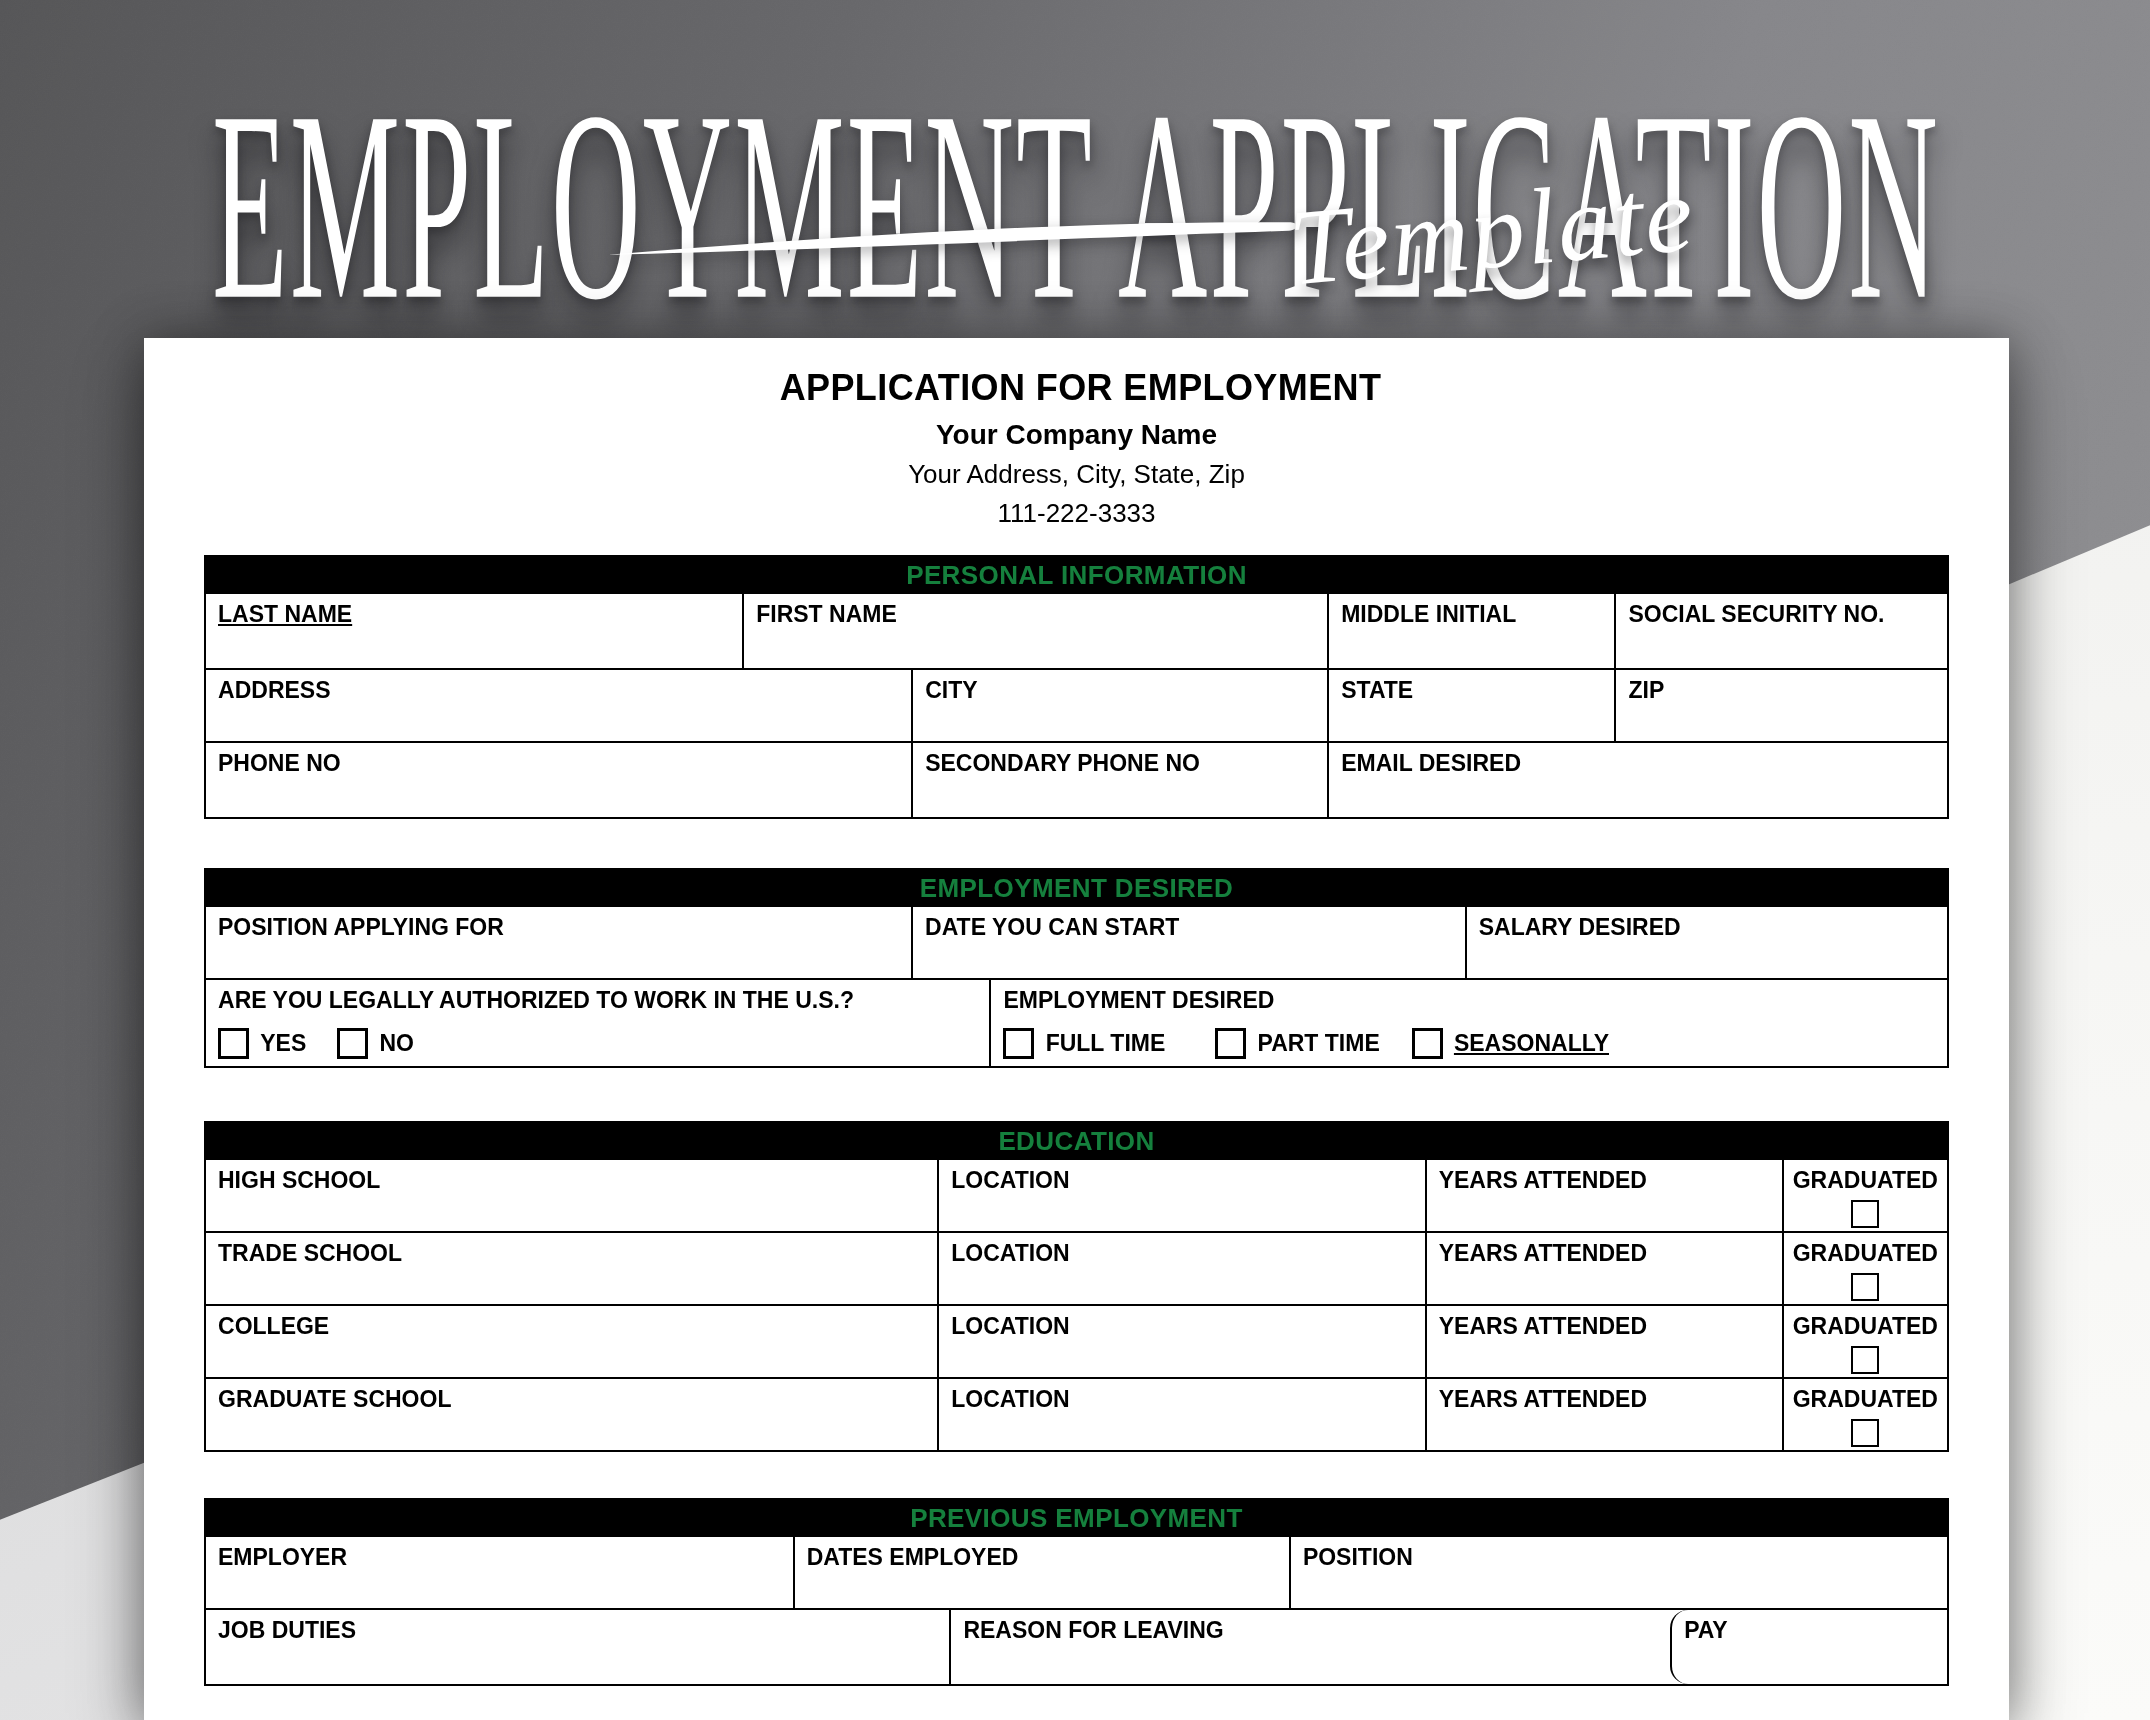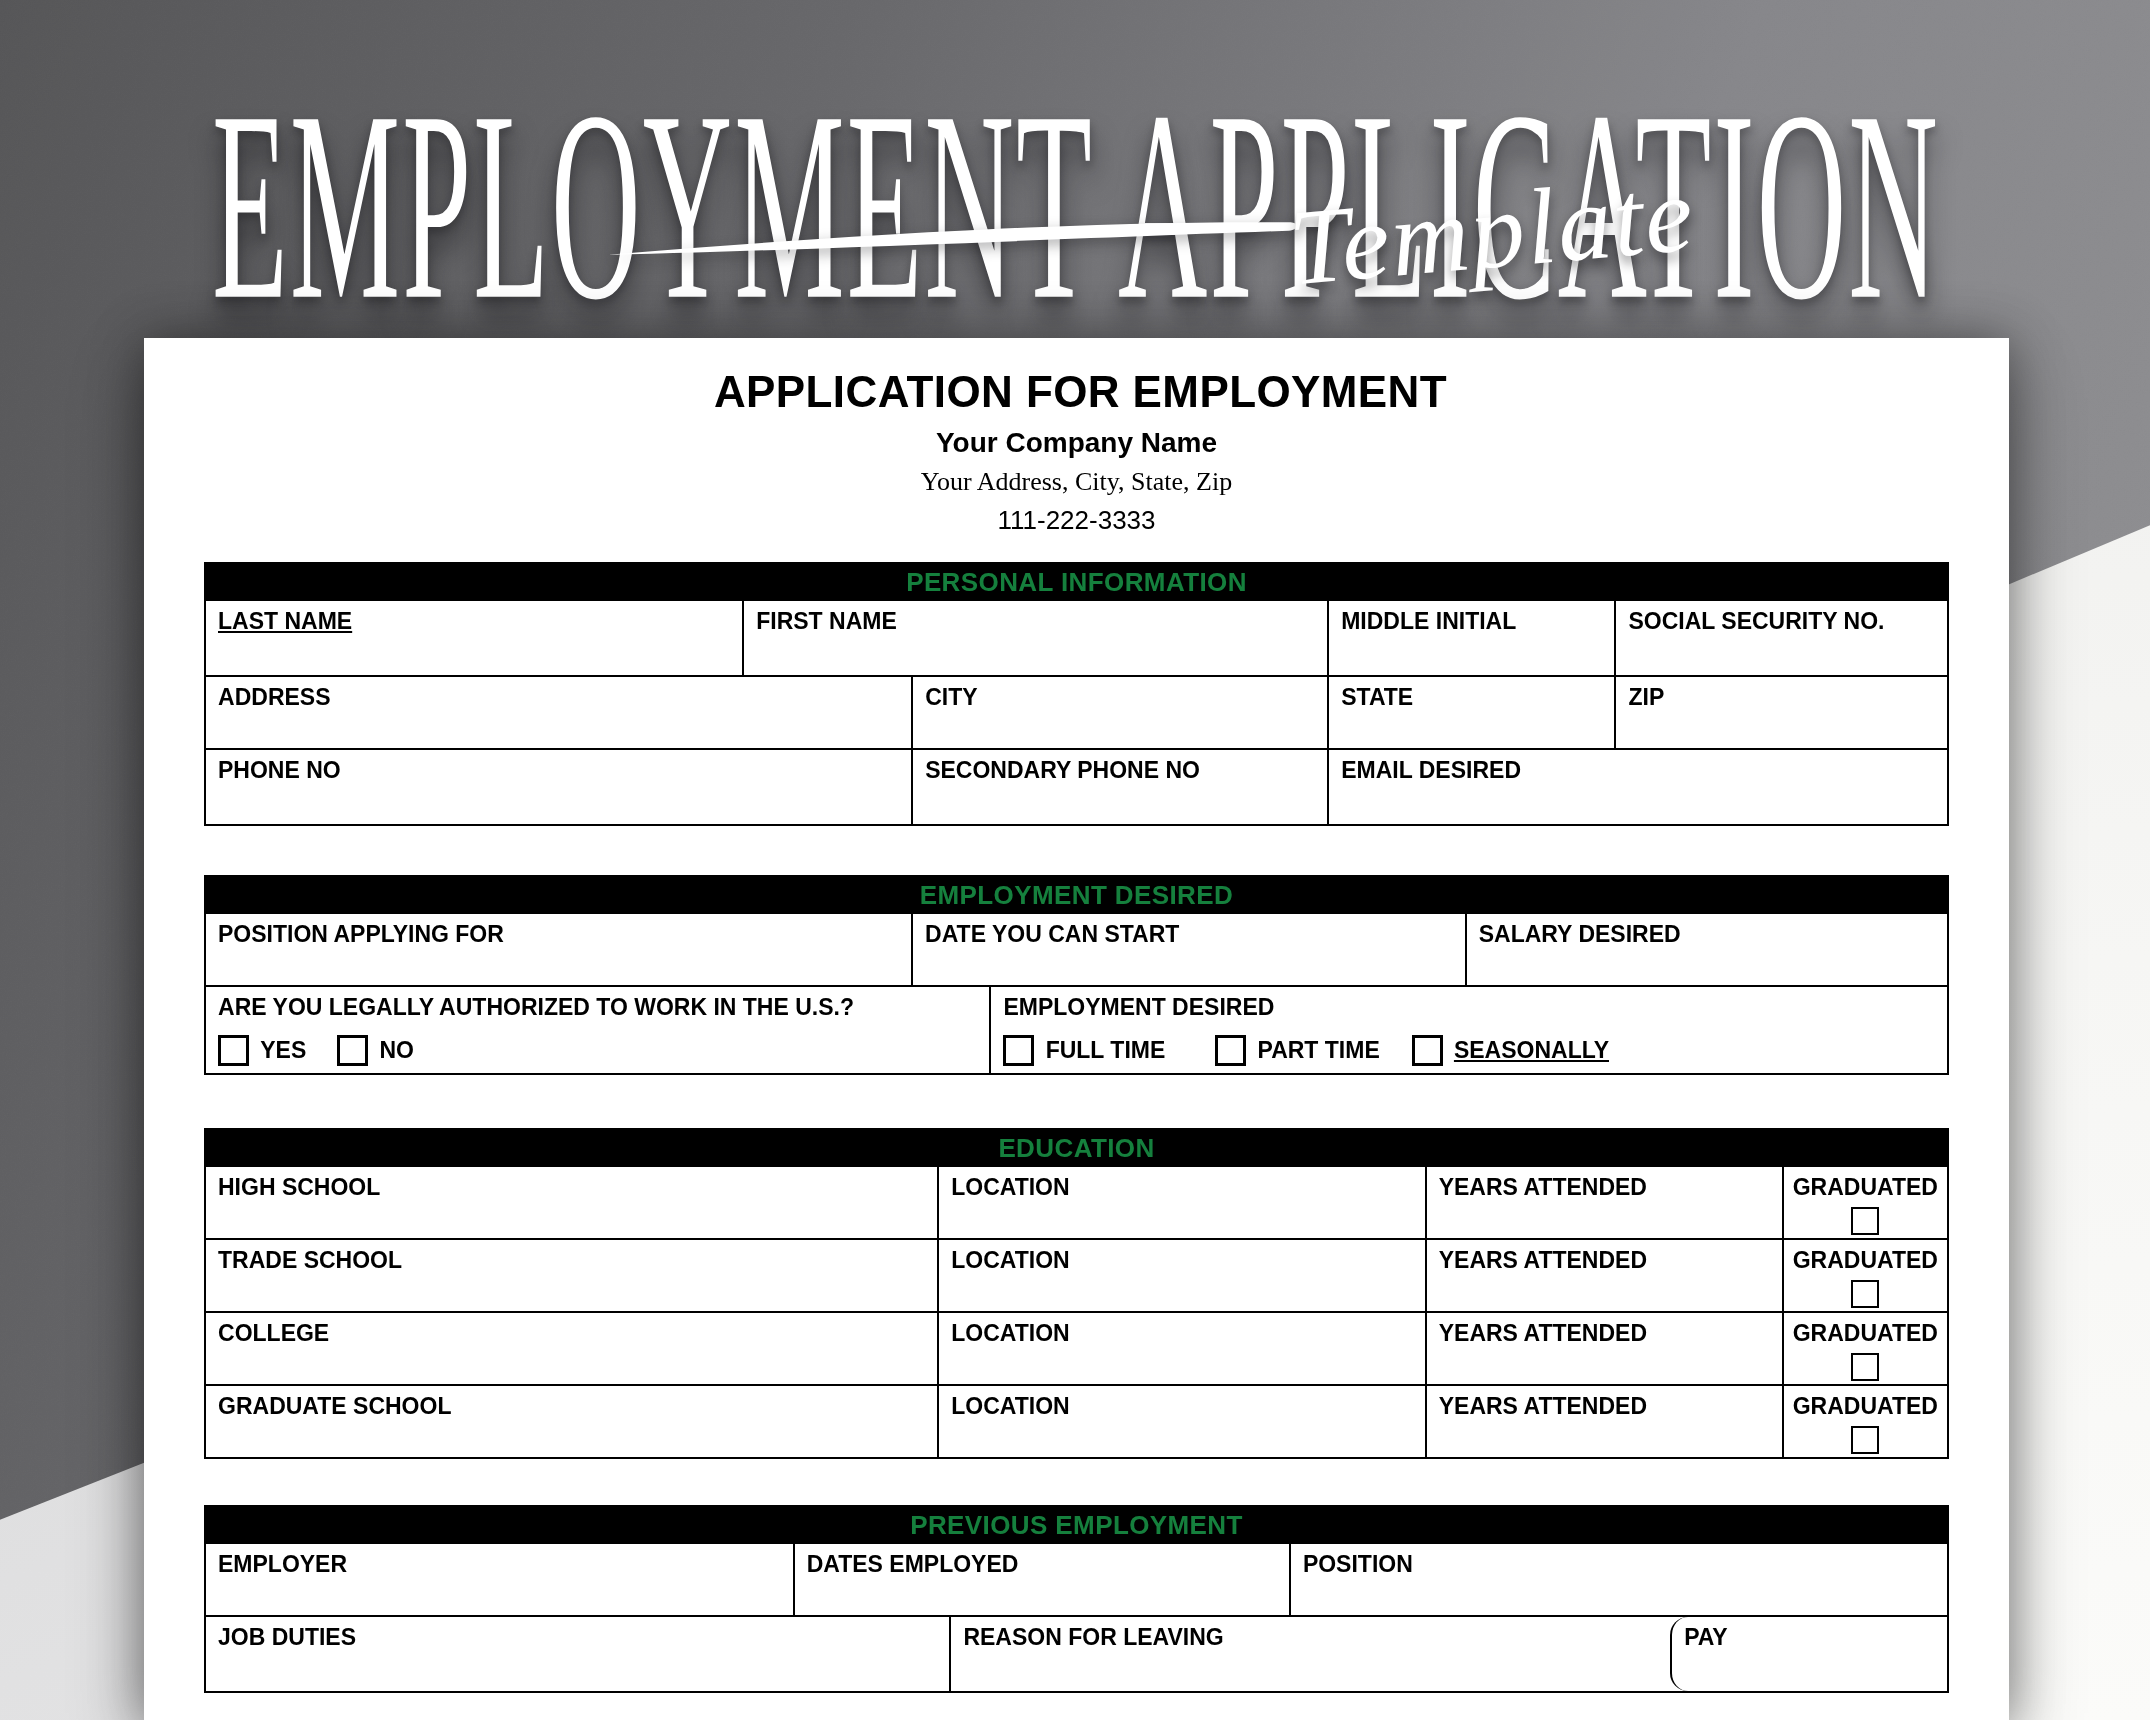--- a/index.html
+++ b/index.html
@@ -20,23 +20,23 @@
     text-shadow:0 12px 22.4px rgba(15,15,18,.55),0 3.4px 6.9px rgba(15,15,18,.35);}
   .swoosh{position:absolute;left:607px;top:212px;filter:drop-shadow(0 5.2px 6.9px rgba(15,15,18,.35));}
   .banner-script{position:absolute;left:1289px;top:169px;color:#fff;
     font-family:"Liberation Serif",serif;font-style:italic;font-size:108px;
     transform:rotate(-5deg);letter-spacing:1.7px;
     text-shadow:0 6.9px 12px rgba(15,15,18,.45);}
   
   .paper{position:absolute;left:144px;top:338px;width:1865px;height:1383px;background:#fff;
          overflow:hidden;box-shadow:0 0 47px rgba(0,0,0,.38),0 26px 69px rgba(0,0,0,.30);}
   .form-head{padding-top:29px;text-align:center;color:#000;}
-  .form-head .h1{font-size:44px;font-weight:bold;letter-spacing:0.4px;margin-left:8px;}
+  .form-head .h1{font-size:36px;font-weight:bold;letter-spacing:0.4px;margin-left:8px;}
   .form-head .h2{font-size:28px;font-weight:bold;margin-top:9.5px;}
-  .form-head .h3{font-size:26px;margin-top:8.6px;font-family:Liberation Serif, serif;}
+  .form-head .h3{font-size:26px;margin-top:8.6px;}
   .form-head .h4{font-size:26px;margin-top:7.7px;}
   .tbl{margin:0 60px;}
   .tbl .bar{background:#000;color:#15803d;height:39px;line-height:40px;text-align:center;
             font-size:26px;font-weight:bold;letter-spacing:0.4px;}
   .rows{border:2.6px solid #000;border-top:none;}
   .row{display:flex;}
   .row + .row{border-top:2.6px solid #000;justify-content:flex-end;}
   .cell{position:relative;box-sizing:border-box;padding:7.7px 12px;font-size:23px;font-weight:bold;color:#000;}
   .cell + .cell{border-left:2.6px solid #000;}
   .lbl{display:block;}

